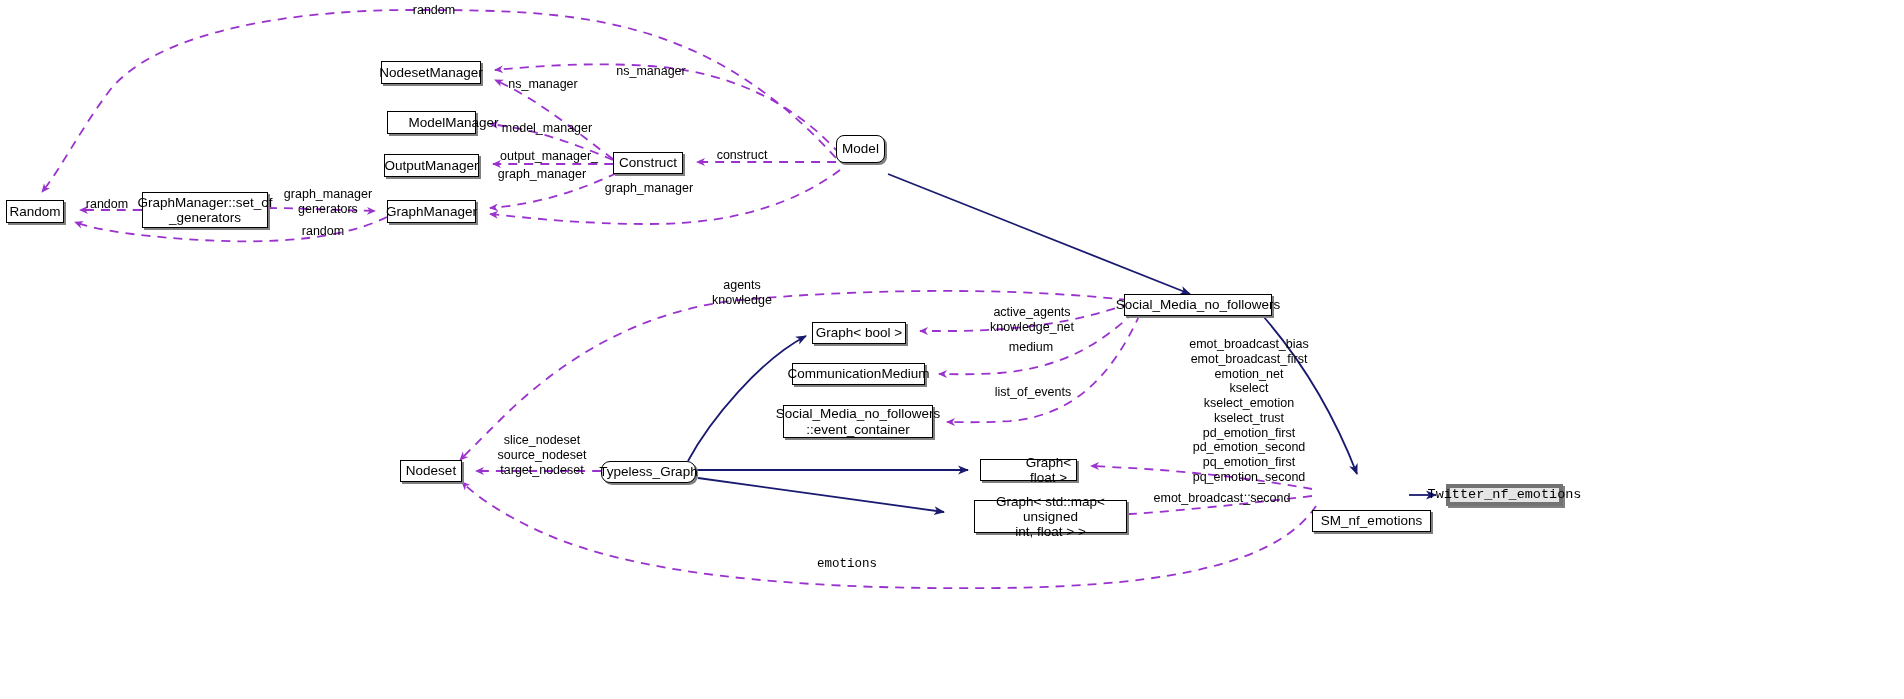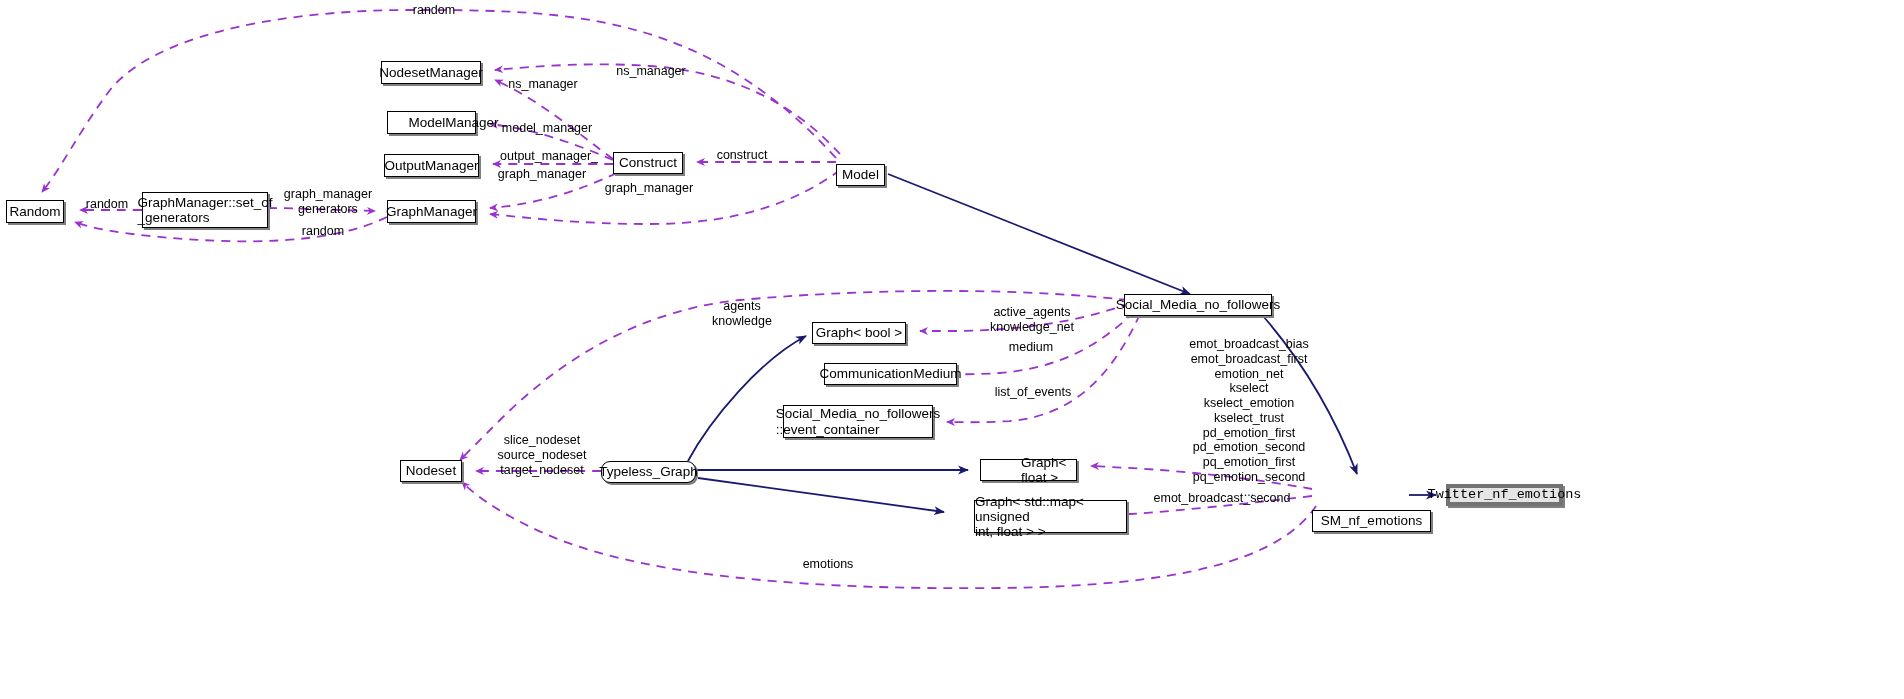--- a/index.html
+++ b/index.html
@@ -7,21 +7,21 @@
   body{font-family:"Liberation Sans","DejaVu Sans",sans-serif;}
   #canvas{position:relative;width:1904px;height:699px;overflow:hidden;background:#fff;}
   svg#edges{position:absolute;left:0;top:0;width:1904px;height:699px;pointer-events:none;}
   .node{
     position:absolute;
     box-sizing:border-box;
     background:#ffffff;
     border:1px solid #000000;
     box-shadow:2px 2px 0 0 #808080;
     display:flex;align-items:center;justify-content:center;
-    text-align:left;
+    text-align:center;
     font-size:13.5px;
     color:#000000;
     line-height:1.12;
     white-space:pre-line;
     letter-spacing:0px;
   }
   .node.current{background:#e5e5e5;border:4px solid #737373;font-family:Liberation Mono, monospace;}
   .elabel{
     position:absolute;
     font-size:12.5px;
@@ -105,24 +105,24 @@
   </svg>
 
   <div class="node" style="left:6px;top:200px;width:58px;height:23px;">Random</div>
   <div class="node" style="left:142px;top:192px;width:126px;height:36px;">GraphManager::set_of
 _generators</div>
   <div class="node" style="left:381px;top:61px;width:100px;height:23px;">NodesetManager</div>
   <div class="node" style="left:387px;top:111px;width:89px;height:23px;padding-left:44px;">ModelManager</div>
   <div class="node" style="left:384px;top:154px;width:95px;height:23px;">OutputManager</div>
   <div class="node" style="left:387px;top:200px;width:89px;height:23px;">GraphManager</div>
   <div class="node" style="left:613px;top:152px;width:70px;height:22px;">Construct</div>
-  <div class="node" style="left:836px;top:164px;width:49px;height:22px;">Model</div>
+  <div class="node" style="left:836px;top:135px;width:49px;height:28px;border-radius:8px;">Model</div>
   <div class="node" style="left:1124px;top:294px;width:148px;height:22px;">Social_Media_no_followers</div>
   <div class="node" style="left:812px;top:322px;width:94px;height:22px;">Graph&lt; bool &gt;</div>
-  <div class="node" style="left:792px;top:363px;width:133px;height:22px;margin-left:32px;">CommunicationMedium</div>
+  <div class="node" style="left:792px;top:363px;width:133px;height:22px;">CommunicationMedium</div>
   <div class="node" style="left:783px;top:405px;width:150px;height:33px;">Social_Media_no_followers
 ::event_container</div>
   <div class="node" style="left:400px;top:460px;width:62px;height:22px;">Nodeset</div>
   <div class="node" style="left:601px;top:461px;width:95px;height:22px;border-radius:9px;">Typeless_Graph</div>
   <div class="node" style="left:980px;top:459px;width:97px;height:22px;padding-left:40px;">Graph&lt; float &gt;</div>
   <div class="node" style="left:952px;top:500px;width:153px;height:33px;margin-left:22px;">Graph&lt; std::map&lt; unsigned
 int, float &gt; &gt;</div>
   <div class="node" style="left:1312px;top:510px;width:119px;height:22px;">SM_nf_emotions</div>
   <div class="node current" style="left:1446px;top:484px;width:117px;height:22px;">Twitter_nf_emotions</div>
 
@@ -131,36 +131,36 @@
   <div class="elabel" style="left:504px;top:77px;width:78px;">ns_manager</div>
   <div class="elabel" style="left:499px;top:121px;width:96px;">model_manager</div>
   <div class="elabel" style="left:497px;top:149px;width:104px;">output_manager_</div>
   <div class="elabel" style="left:494px;top:167px;width:96px;">graph_manager</div>
   <div class="elabel" style="left:711px;top:148px;width:62px;">construct</div>
   <div class="elabel" style="left:601px;top:181px;width:96px;">graph_manager</div>
   <div class="elabel" style="left:280px;top:187px;width:96px;">graph_manager
 generators</div>
   <div class="elabel" style="left:81px;top:197px;width:52px;">random</div>
   <div class="elabel" style="left:297px;top:224px;width:52px;">random</div>
-  <div class="elabel" style="left:704px;top:299px;width:76px;">agents
+  <div class="elabel" style="left:704px;top:278px;width:76px;">agents
 knowledge</div>
   <div class="elabel" style="left:984px;top:305px;width:96px;">active_agents
 knowledge_net</div>
   <div class="elabel" style="left:1002px;top:340px;width:58px;">medium</div>
   <div class="elabel" style="left:988px;top:385px;width:90px;">list_of_events</div>
   <div class="elabel" style="left:1143px;top:337px;width:212px;">emot_broadcast_bias
 emot_broadcast_first
 emotion_net
 kselect
 kselect_emotion
 kselect_trust
 pd_emotion_first
 pd_emotion_second
 pq_emotion_first
 pq_emotion_second
 ...</div>
   <div class="elabel" style="left:494px;top:433px;width:96px;">slice_nodeset
 source_nodeset
 target_nodeset</div>
   <div class="elabel" style="left:1125px;top:491px;width:146px;margin-left:24px;">emot_broadcast_second</div>
-  <div class="elabel" style="left:795px;top:557px;width:66px;">emotions</div>
+  <div class="elabel" style="left:814px;top:557px;width:66px;font-family:Liberation Mono, monospace;">emotions</div>
 
 </div>
 
 </body></html>

